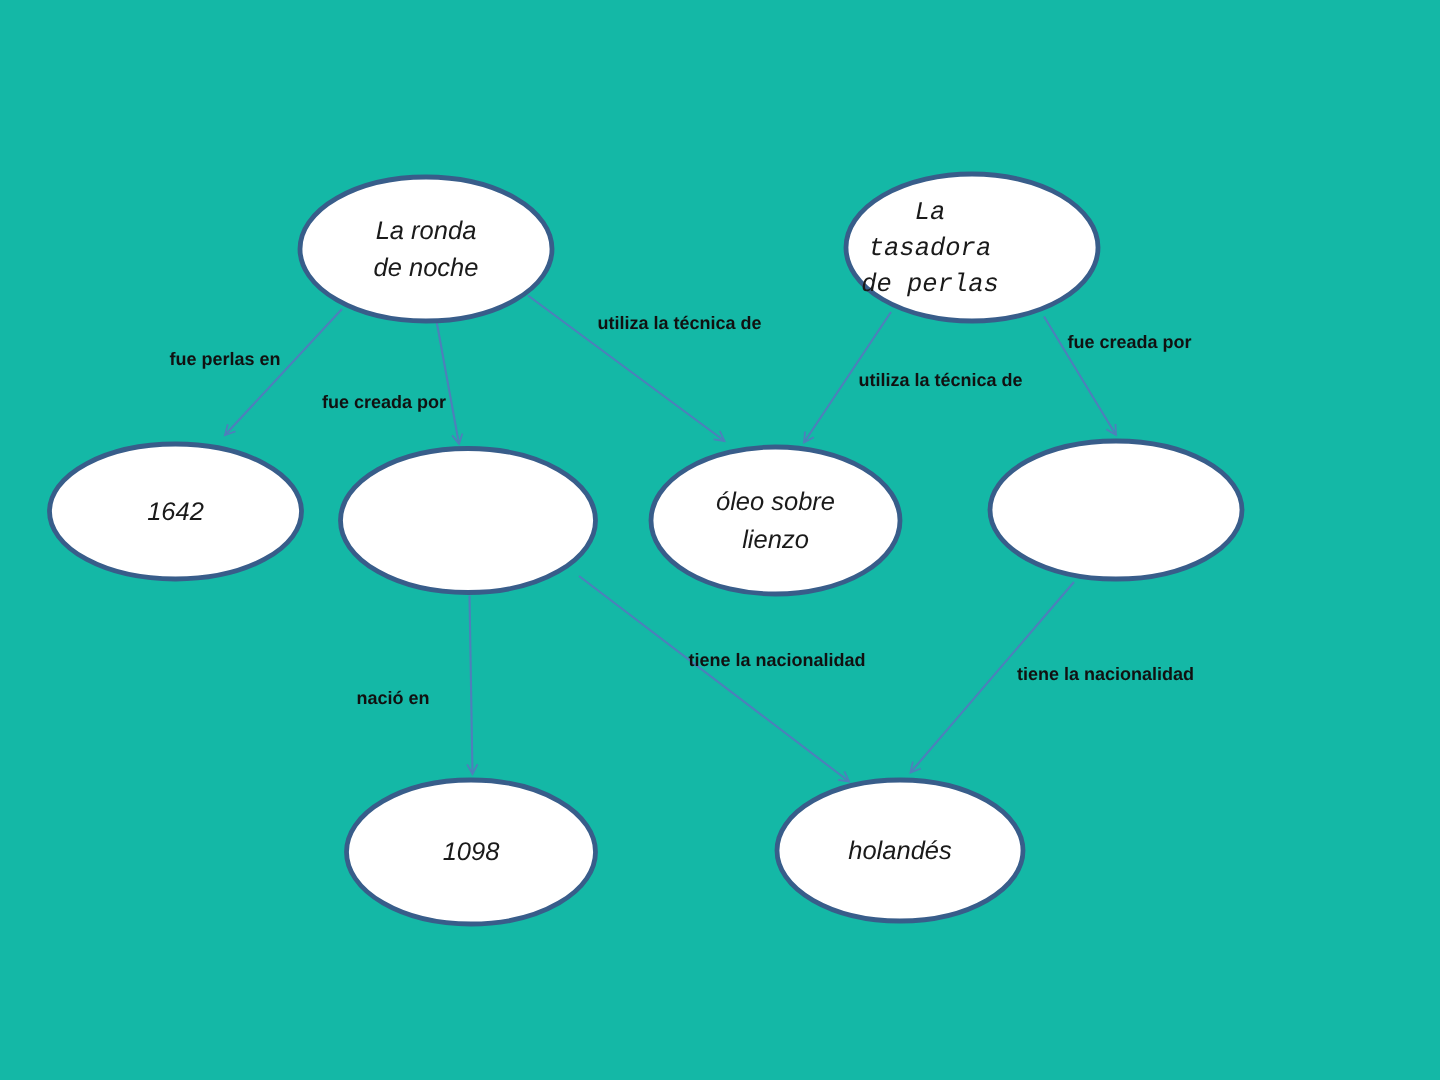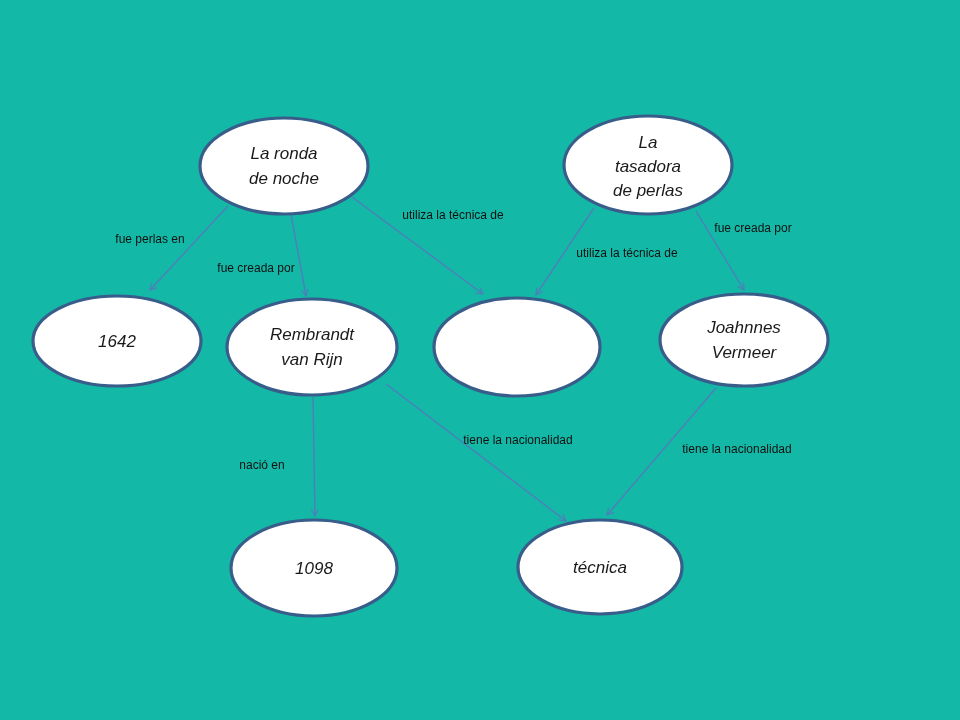--- a/index.html
+++ b/index.html
@@ -33,20 +33,21 @@
   }
   .edge-label {
     position: absolute;
     transform: translate(-50%, -50%);
     text-align: left;
     white-space: nowrap;
     font-size: 12px;
     line-height: 14px;
     color: #111111;
     pointer-events: none;
+    font-weight: bold;
   }
 </style>
 </head>
 <body>
 
 <div class="canvas">
 
   <svg width="960" height="720" viewBox="0 0 960 720">
     <defs>
       <marker id="arrowhead" markerWidth="10" markerHeight="10" refX="7.5" refY="4.5" orient="auto" markerUnits="userSpaceOnUse">
@@ -72,30 +73,28 @@
       <ellipse cx="312" cy="347" rx="85" ry="48"></ellipse>
       <ellipse cx="517" cy="347" rx="83" ry="49"></ellipse>
       <ellipse cx="744" cy="340" rx="84" ry="46"></ellipse>
       <ellipse cx="314" cy="568" rx="83" ry="48"></ellipse>
       <ellipse cx="600" cy="567" rx="82" ry="47"></ellipse>
     </g>
   </svg>
 
   <div class="node-label" style="left:284px; top:166px;">La ronda
 de noche</div>
-  <div class="node-label" style="left:648px; top:167px; line-height:24px;">La
+  <div class="node-label" style="left:620px; top:167px; line-height:24px;font-family:Liberation Mono, monospace;">La
 tasadora
 de perlas</div>
   <div class="node-label" style="left:117px; top:341px;">1642</div>
-  <div class="node-label" style="left:312px; top:347px;">Rembrandt
-van Rijn</div>
-  <div class="node-label" style="left:744px; top:340px;">Joahnnes
-Vermeer</div>
+  <div class="node-label" style="left:517px; top:347px;">óleo sobre
+lienzo</div>
   <div class="node-label" style="left:314px; top:568px;">1098</div>
-  <div class="node-label" style="left:600px; top:567px;">técnica</div>
+  <div class="node-label" style="left:600px; top:567px;">holandés</div>
 
   <div class="edge-label" style="left:150px; top:239px;">fue perlas en</div>
   <div class="edge-label" style="left:256px; top:268px;">fue creada por</div>
   <div class="edge-label" style="left:453px; top:215px;">utiliza la técnica de</div>
   <div class="edge-label" style="left:627px; top:253px;">utiliza la técnica de</div>
   <div class="edge-label" style="left:753px; top:228px;">fue creada por</div>
   <div class="edge-label" style="left:262px; top:465px;">nació en</div>
   <div class="edge-label" style="left:518px; top:440px;">tiene la nacionalidad</div>
   <div class="edge-label" style="left:737px; top:449px;">tiene la nacionalidad</div>
 

